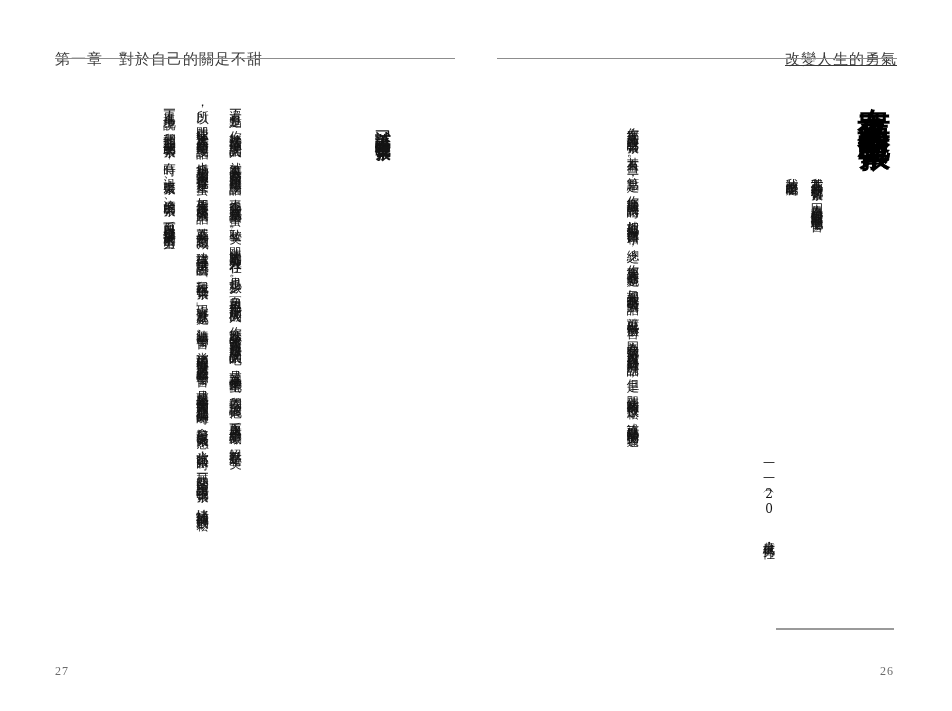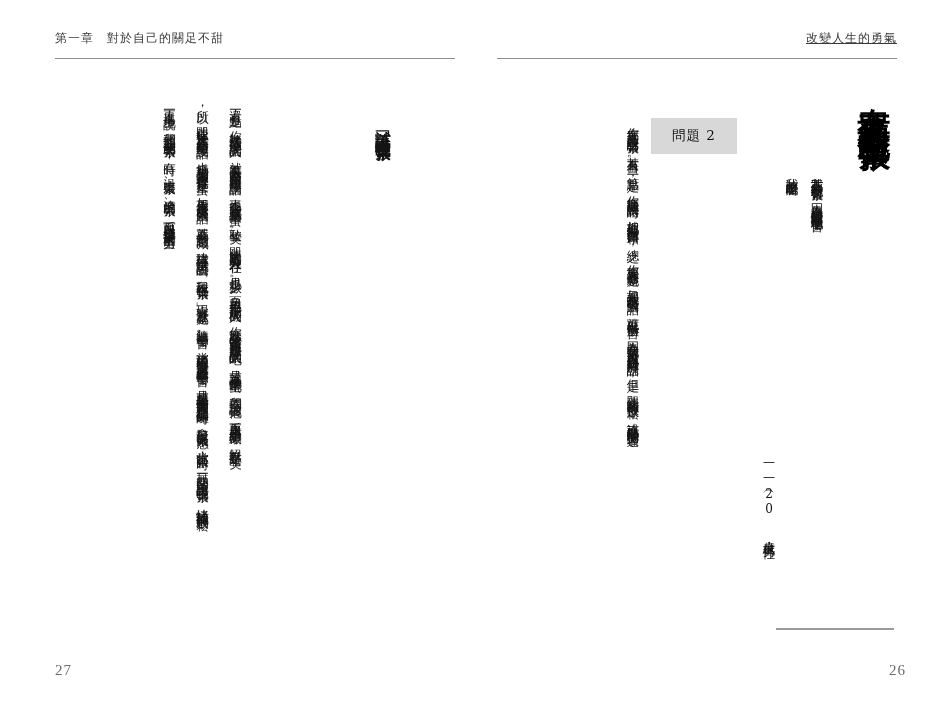--- a/index.html
+++ b/index.html
@@ -17,48 +17,48 @@
   .spread {
     position: relative;
     width: 952px;
     height: 711px;
     background: #ffffff;
   }
 
   
   .runhead {
     position: absolute;
-    top: 30px;
-    font-size: 12px;
+    top: 50px;
+    font-size: 15px;
     letter-spacing: 1px;
     color: #3a3a3a;
     white-space: nowrap;
   }
   .runhead.left  { left: 55px; }
   .runhead.right { right: 55px; text-decoration: underline; }
 
   .rule {
     position: absolute;
     top: 58px;
     height: 1px;
     background: #8d8d8d;
   }
   .rule.left  { left: 55px;  width: 400px; }
   .rule.right { right: 55px; width: 400px; }
 
   
   .folio {
     position: absolute;
     bottom: 32px;
-    font-size: 15px;
+    font-size: 12px;
     color: #6b6b6b;
     letter-spacing: 1px;
   }
   .folio.left  { left: 55px; }
-  .folio.right { right: 46px; }
+  .folio.right { right: 58px; }
 
   
   .vcol {
     position: absolute;
     writing-mode: vertical-rl;
     -webkit-writing-mode: vertical-rl;
     text-orientation: upright;
     -webkit-text-orientation: upright;
     font-family: "DejaVu Serif", "Liberation Serif", serif;
     line-height: 1.85;
@@ -177,21 +177,20 @@
 
   <div class="folio left">27</div>
 
   <div class="gutter"></div>
 
   <div class="runhead right">改變人生的勇氣</div>
   <div class="rule right"></div>
 
   <div class="vcol big-title">在眾人面前就會緊張</div>
 
-  <div class="badge">問題 2</div>
 
   <div class="vcol question-text">我在眾人面前就會緊張，因為提心吊膽而無法順暢地發言。
 我該怎麼辦呢？</div>
 
   <div class="vcol attribution">——（20 歲世代・男性）</div>
 
   <div class="bottom-rule"></div>
 
   <div class="vcol p26-head">試著說出「我很緊張」</div>
 

